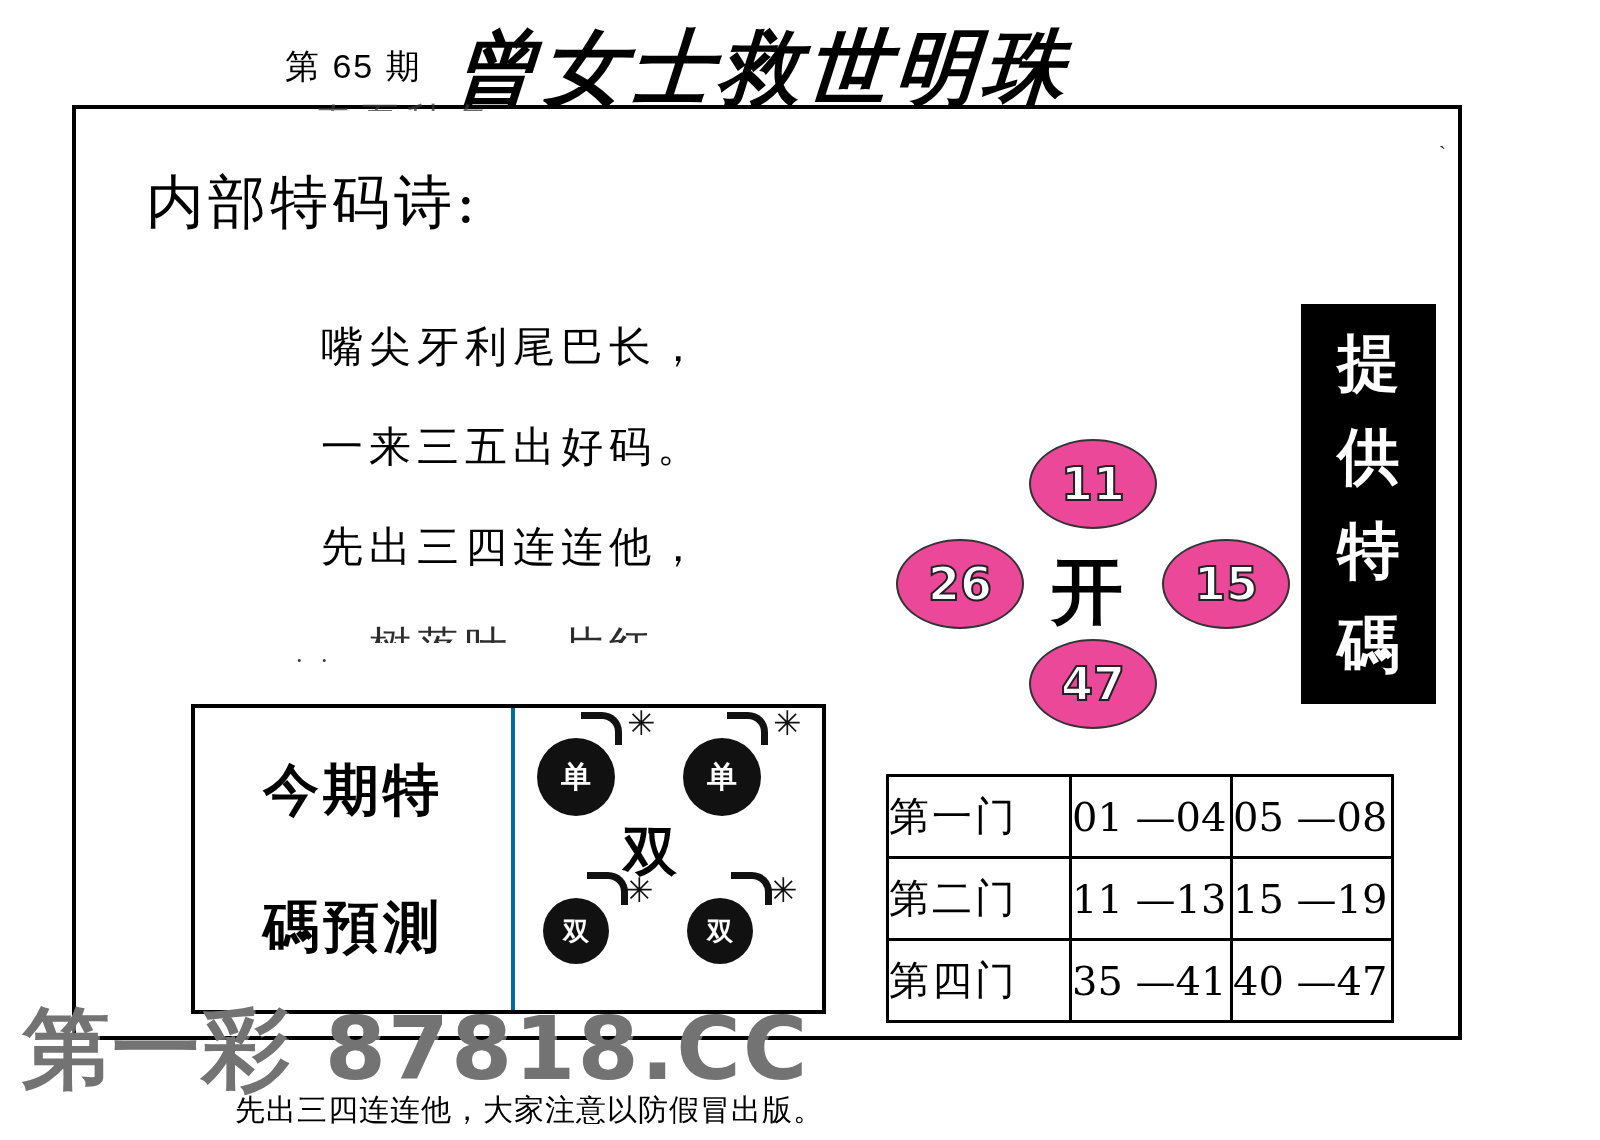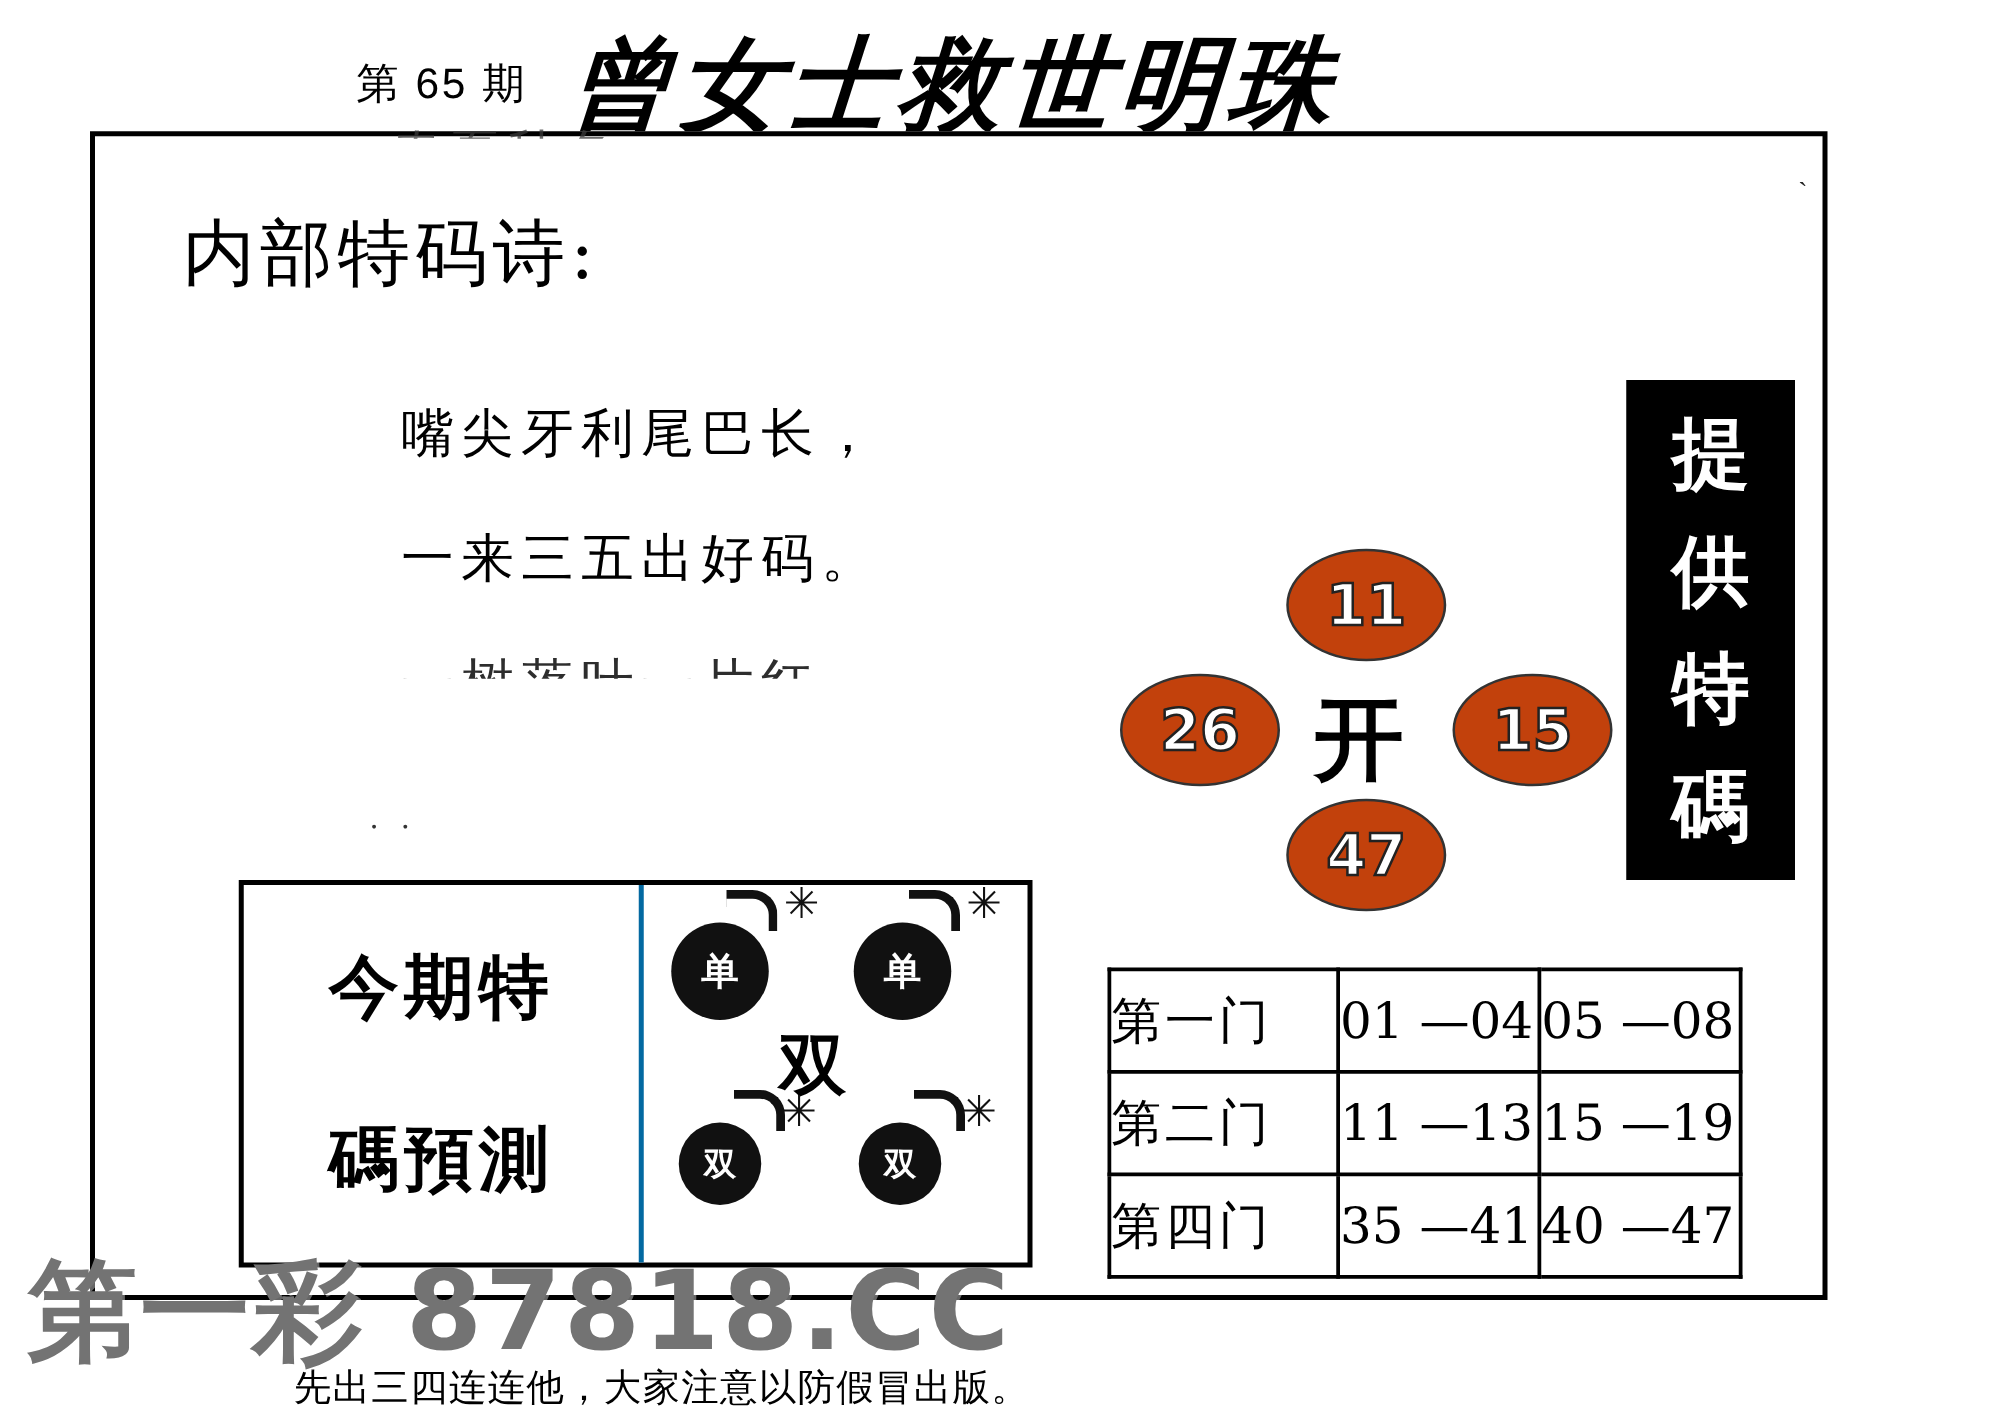--- a/index.html
+++ b/index.html
@@ -134,21 +134,21 @@
     border-radius: 50%;
     display: flex;
     align-items: center;
     justify-content: center;
     font-size: 46px;
     font-weight: bold;
     font-family: "DejaVu Sans", sans-serif;
     color: #fff;
     -webkit-text-stroke: 2px #222;
     text-shadow: 0 0 1px #555;
-    background: #c2410c;
+    background: #ec4899;
   }
   .ball-top  { left: 133px; top: 100px; }
   .ball-left { left: 0px;   top: 200px; }
   .ball-right{ left: 266px; top: 200px; }
   .ball-bottom{left: 133px; top: 300px; }
   .ball-center {
     position: absolute;
     left: 155px;
     top: 205px;
     font-size: 72px;
@@ -308,20 +308,21 @@
 <div class="frame">
 
   <div class="clip-top">春夏秋冬</div>
   <div class="tick-right">`</div>
 
   <div class="section-label">内部特码诗:</div>
 
   <div class="poem">
     <div class="poem-line">嘴尖牙利尾巴长，</div>
     <div class="poem-line">一来三五出好码。</div>
+    <div class="poem-line">先出三四连连他，</div>
     <div class="poem-line clipped">一树落叶一片红</div>
   </div>
   <div class="poem-dots">. .</div>
 
   <div class="balls">
     <div class="ball ball-top">11</div>
     <div class="ball ball-left">26</div>
     <div class="ball ball-right">15</div>
     <div class="ball ball-bottom">47</div>
     <div class="ball-center">开</div>

